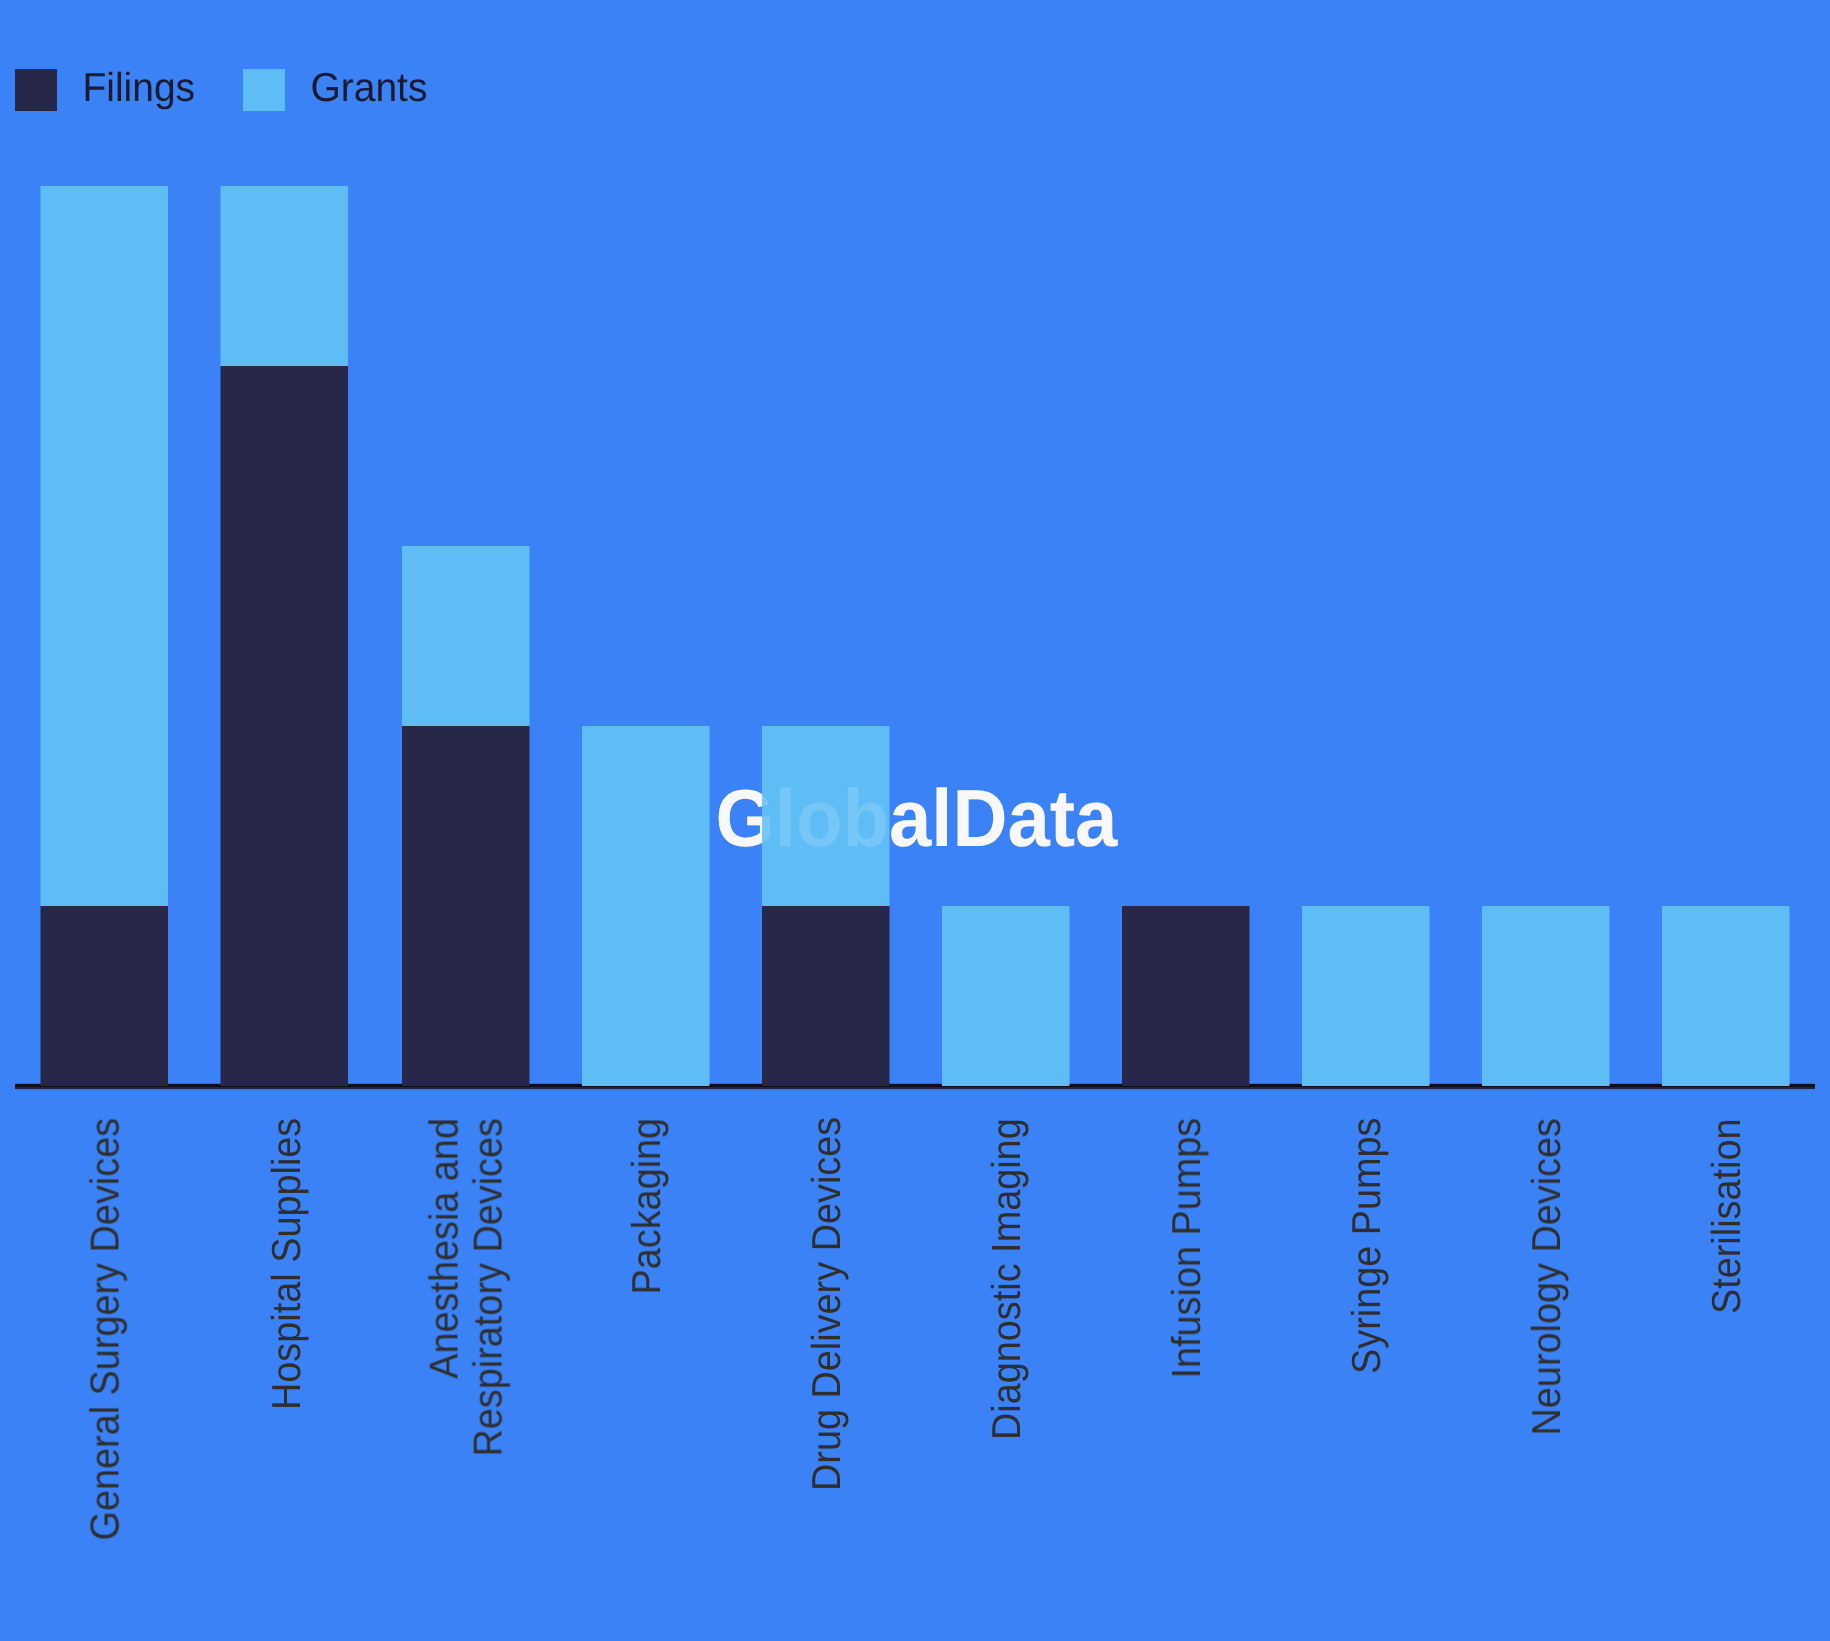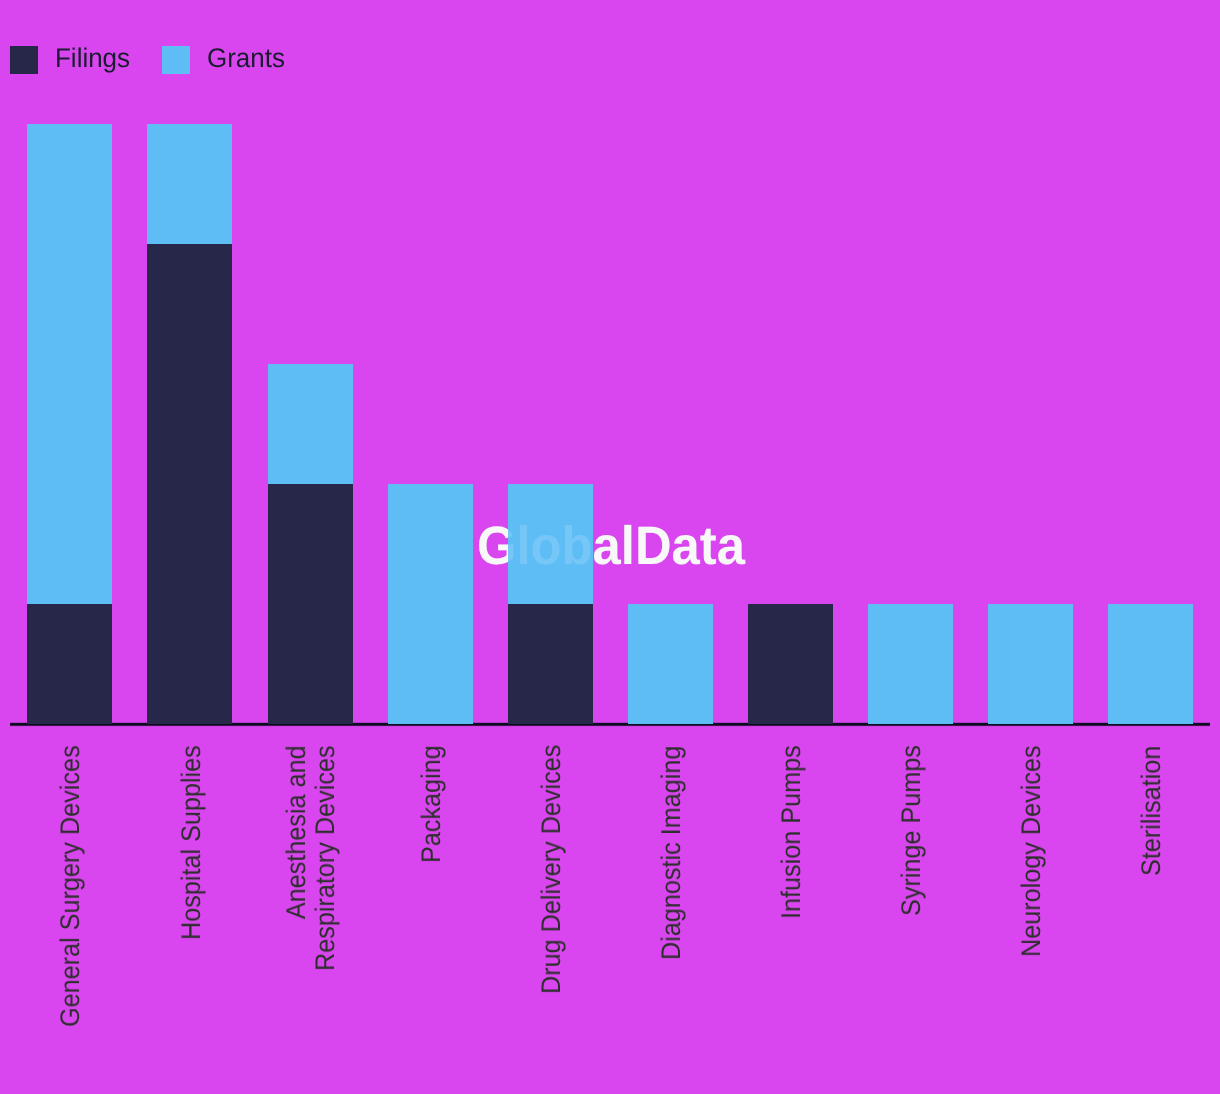--- a/index.html
+++ b/index.html
@@ -1,20 +1,20 @@
 <!DOCTYPE html>
 <html><head>
 <meta charset="utf-8">
 <style>
   html,body{margin:0;padding:0;background:#ffffff;}
   body{width:1220px;height:1094px;overflow:hidden;
        font-family:"Liberation Sans",sans-serif;
        -webkit-font-smoothing:antialiased;text-rendering:geometricPrecision;}
 
-  #page{position:relative;width:1220px;height:1094px;background:#d946ef;}
+  #page{position:relative;width:1220px;height:1094px;background:#3b82f6;}
 
   
   #legend{position:absolute;left:0;top:0;width:1220px;height:120px;}
   .legend-item{position:absolute;top:46px;height:28px;}
   .legend-swatch{position:absolute;left:0;top:0;width:28px;height:28px;}
   .legend-label{position:absolute;left:44.8px;top:-1.9px;
                 font-size:27px;line-height:28px;color:#1a1b30;white-space:nowrap;
                 display:inline-block;transform:scaleX(0.962);transform-origin:0 50%;
                 will-change:opacity;}
 

